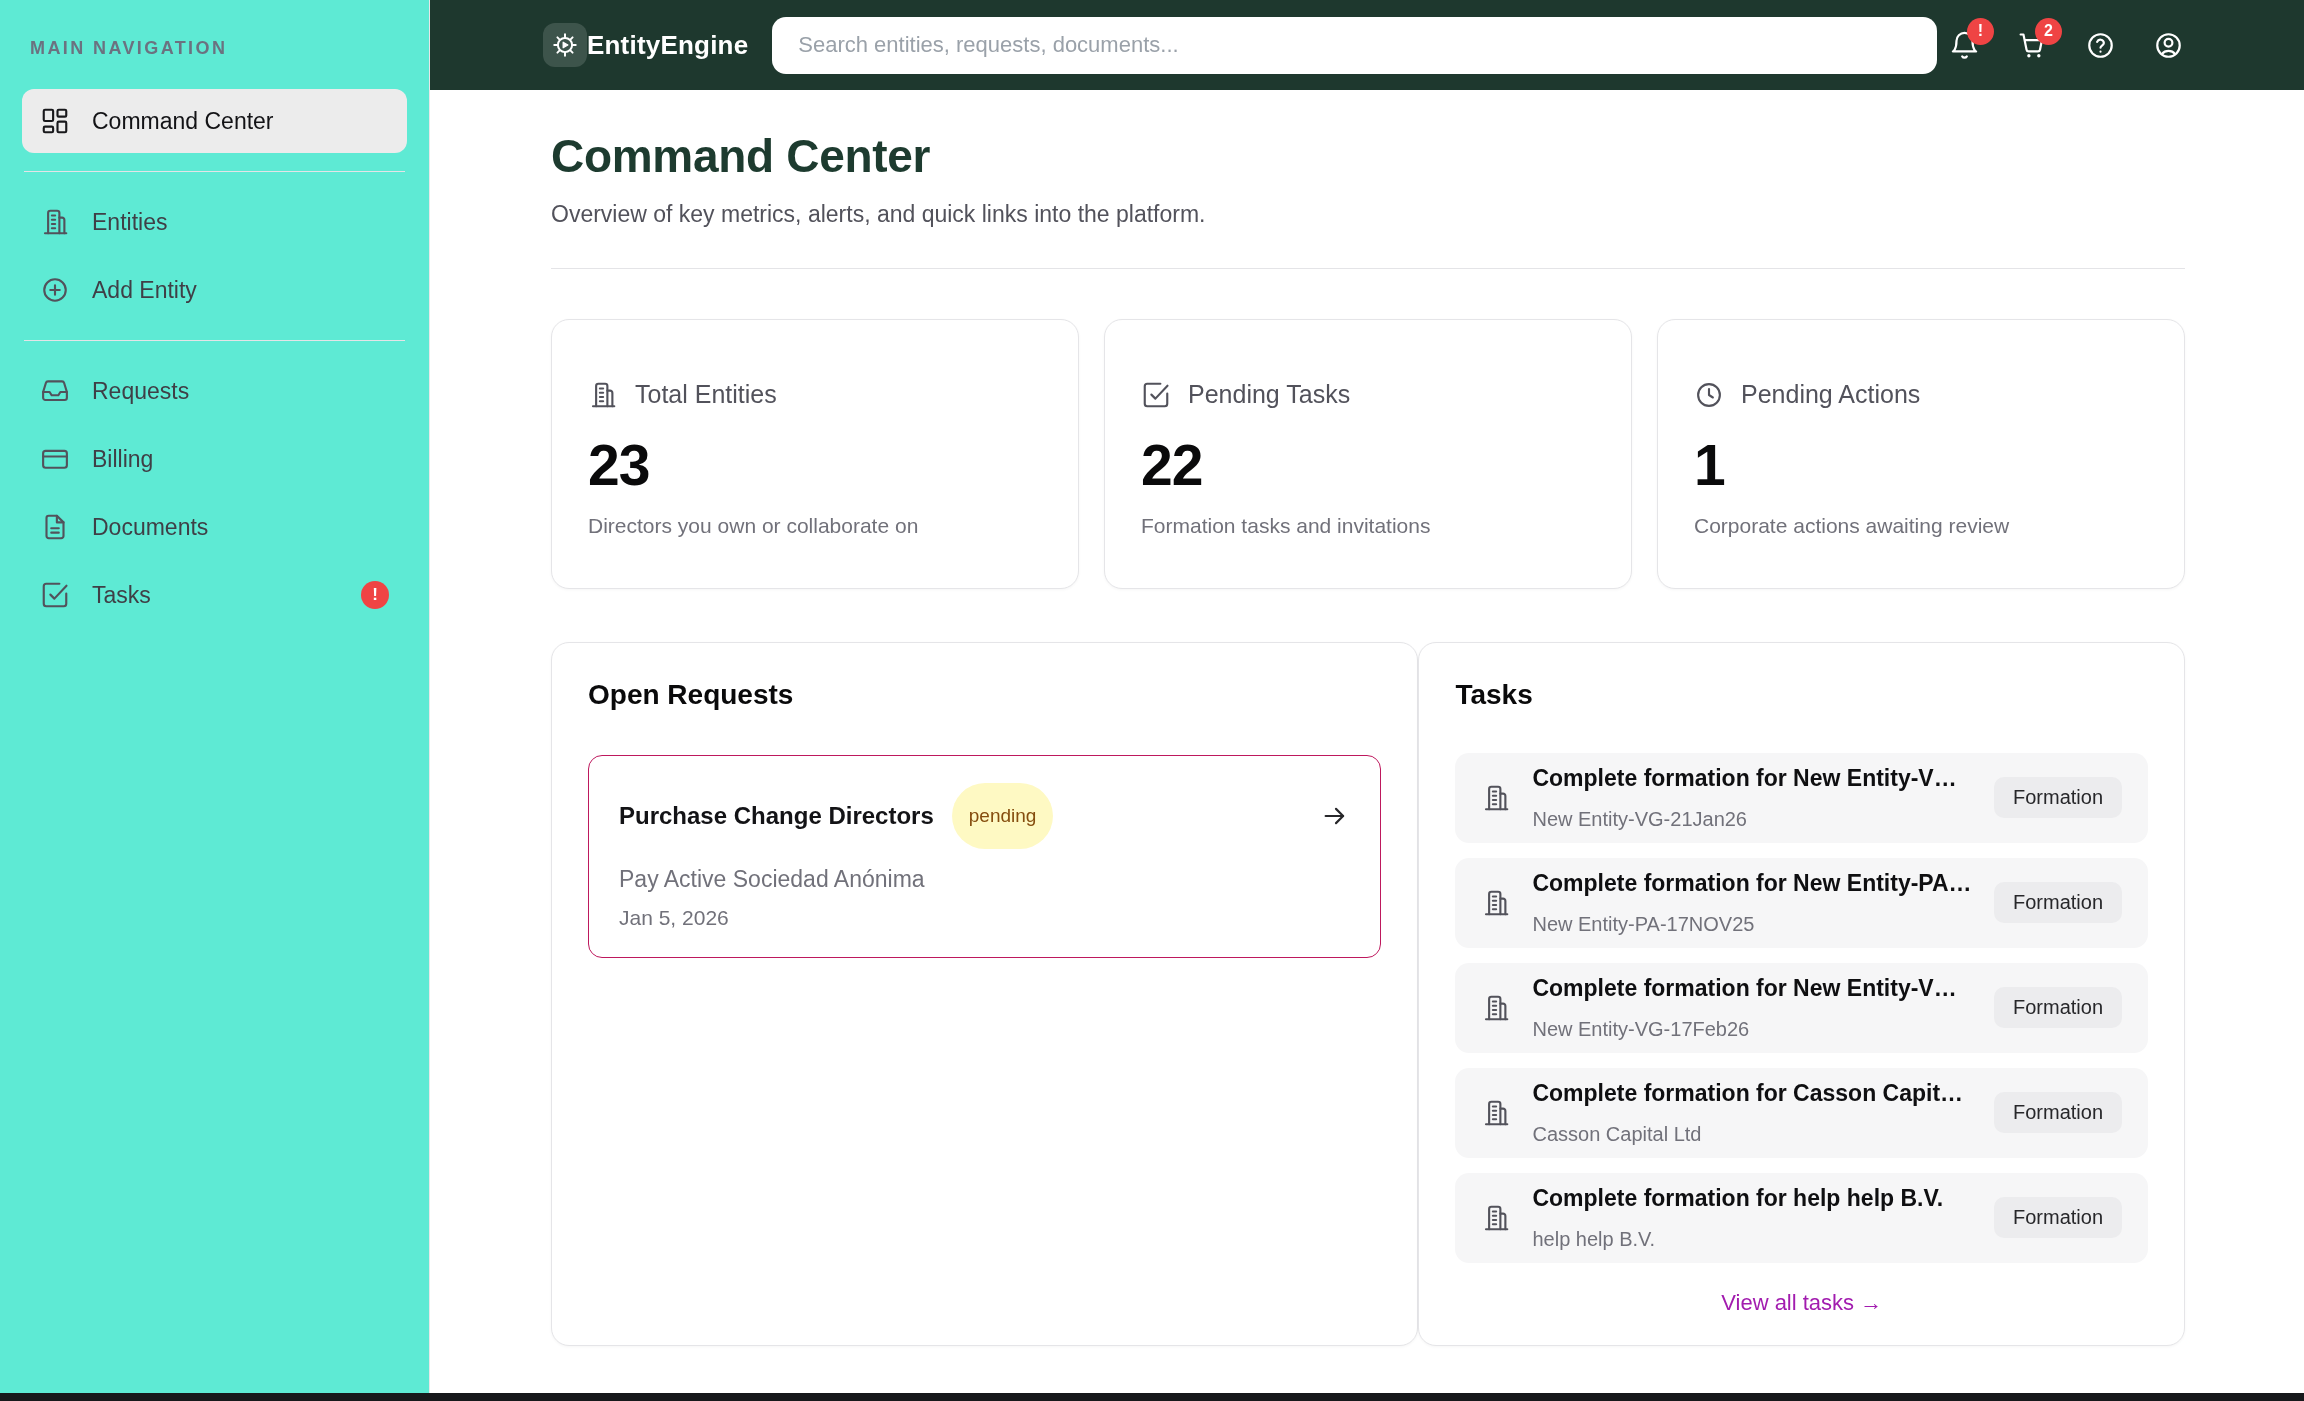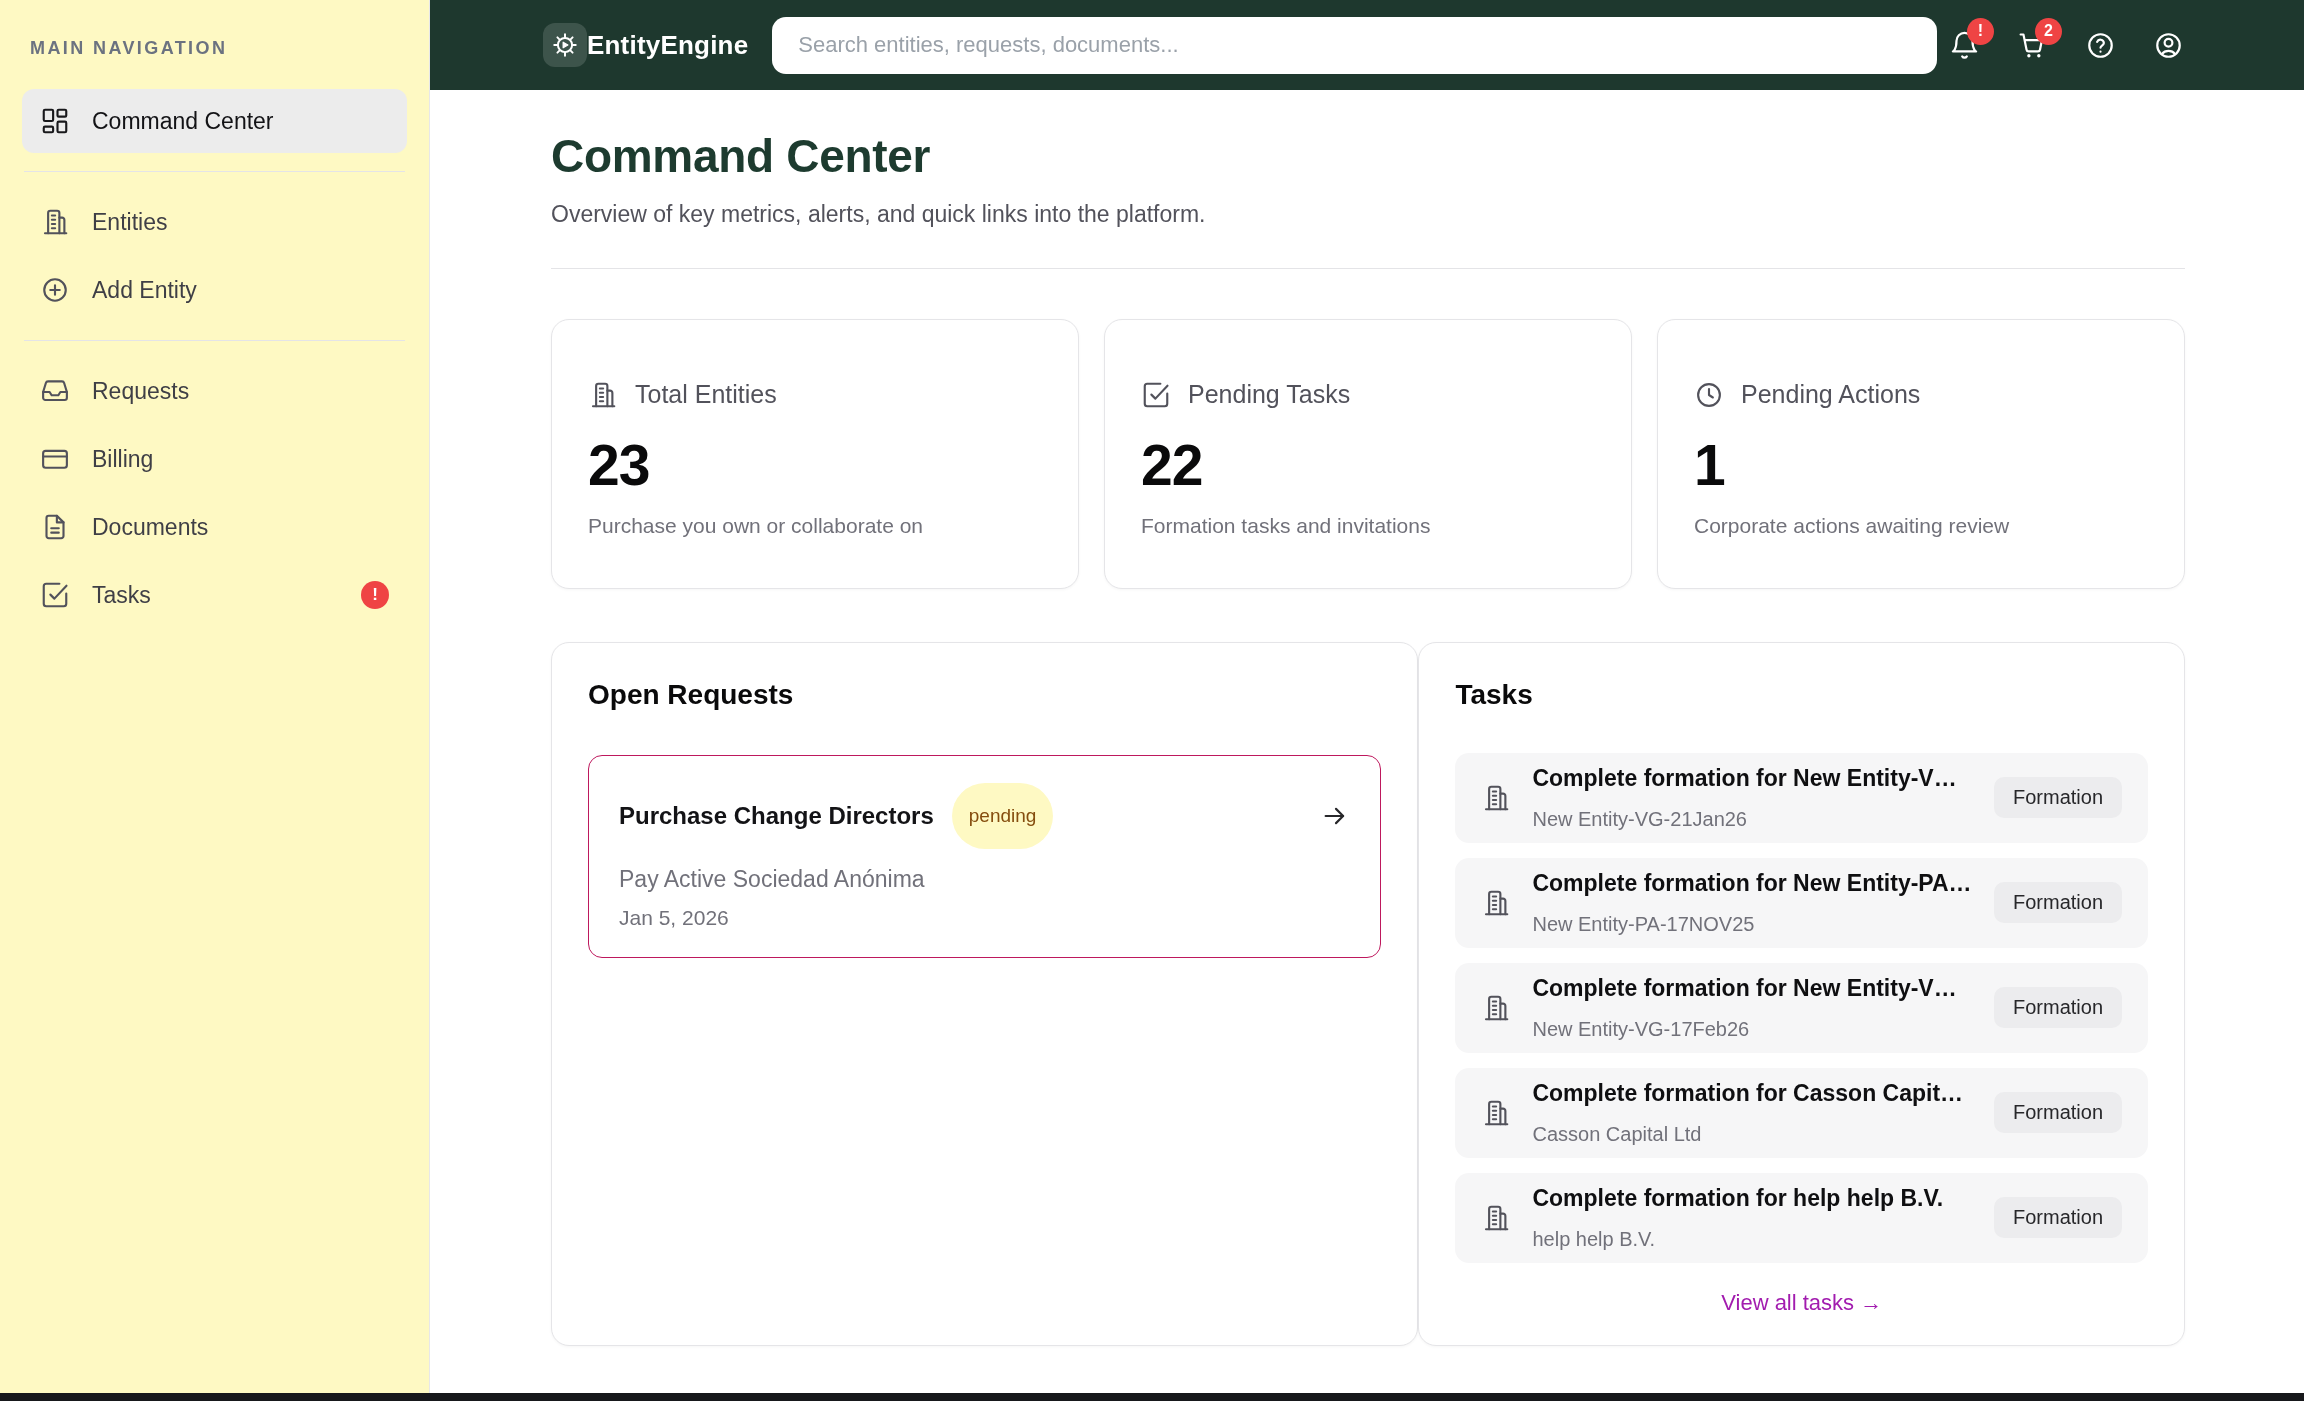--- a/index.html
+++ b/index.html
@@ -1,21 +1,21 @@
 <!DOCTYPE html>
 <html style="--header-bg: #1e382e; --title: #1d3b2f; --badge-red: #ef4444; --pending-bg: #fef9c3; --pending-text: #854d0e;"><head>
 <meta charset="utf-8">
 <style>
   html,body{margin:0;padding:0;background:#fff;}
   body{width:2304px;height:1401px;font-family:"Liberation Sans","DejaVu Sans",sans-serif;
        -webkit-font-smoothing:antialiased;color:#18181b;overflow:hidden;}
   .app{position:relative;display:flex;width:2304px;height:1401px;overflow:hidden;}
 
   
-  .sidebar{width:430px;min-width:430px;height:100%;background:#fef9c3;border-right:1px solid #e7e7e9;
+  .sidebar{width:430px;min-width:430px;height:100%;background:#5eead4;border-right:1px solid #e7e7e9;
            box-sizing:border-box;padding:34px 22px 12px 22px;}
   .side-label{font-size:18px;font-weight:700;letter-spacing:2.4px;color:#6b7280;margin:4px 0 30px 8px;}
   .nav-item{display:flex;align-items:center;gap:22px;padding:17px 18px;border-radius:12px;
             font-size:23px;color:#3f3f46;cursor:pointer;margin-bottom:4px;}
   .nav-item.active{background:#ececec;color:#131316;font-weight:500;}
   .nav-item .icon{color:#52525b;}
   .nav-item.active .icon{color:#18181b;}
   .nav-divider{height:1px;background:#e4e4e7;margin:18px 2px;}
   .nav-badge{margin-left:auto;width:28px;height:28px;border-radius:50%;background:var(--badge-red,#ef4444);
              color:#fff;font-size:17px;font-weight:700;display:flex;align-items:center;justify-content:center;}
@@ -246,21 +246,21 @@
                 <svg viewBox="0 0 24 24" fill="none" stroke="currentColor" stroke-width="1.7" stroke-linecap="round" stroke-linejoin="round">
                   <path d="M6.5 21V4.8A1.8 1.8 0 0 1 8.3 3h5.4a1.8 1.8 0 0 1 1.8 1.8V21"></path>
                   <path d="M15.5 8.5h2.2a1.8 1.8 0 0 1 1.8 1.8V21"></path>
                   <path d="M4 21h17"></path>
                   <path d="M9.5 6.8h2.6M9.5 10.2h2.6M9.5 13.6h2.6M9.5 17h2.6"></path>
                 </svg>
               </span>
               <span class="stat-label">Total Entities</span>
             </div>
             <div class="stat-value">23</div>
-            <div class="stat-desc">Purchase you own or collaborate on</div>
+            <div class="stat-desc">Directors you own or collaborate on</div>
           </div>
           <div class="stat-card">
             <div class="stat-head">
               <span class="icon">
                 <svg viewBox="0 0 24 24" fill="none" stroke="currentColor" stroke-width="1.7" stroke-linecap="round" stroke-linejoin="round">
                   <path d="M21 10.8V19a2 2 0 0 1-2 2H5a2 2 0 0 1-2-2V5a2 2 0 0 1 2-2h10.5"></path>
                   <path d="m8.3 11.7 3.2 3.2 9.7-10.3"></path>
                 </svg>
               </span>
               <span class="stat-label">Pending Tasks</span>

